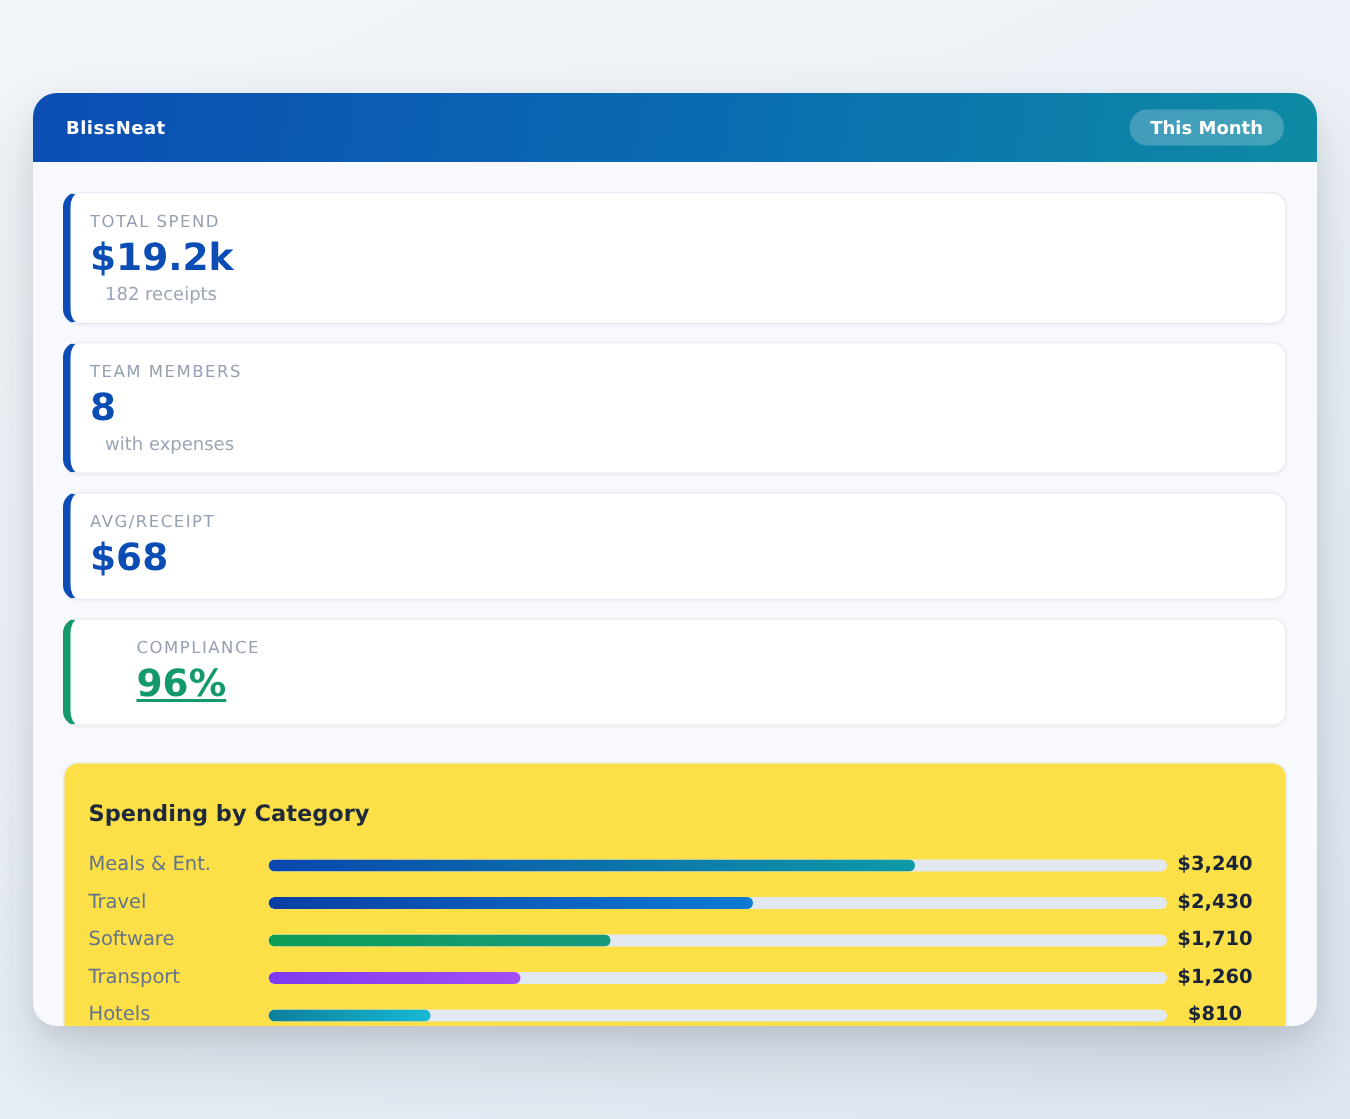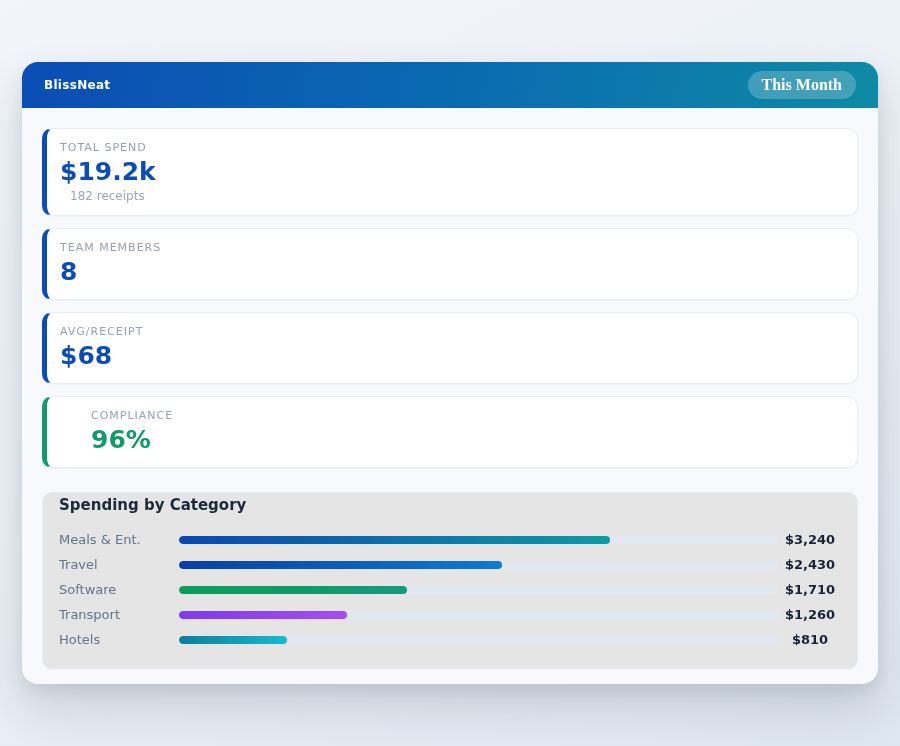--- a/index.html
+++ b/index.html
@@ -27,26 +27,25 @@
   }
   .app-title {
     color: #ffffff;
     font-size: 12px;
     font-weight: bold;
     letter-spacing: 0.3px;
   }
   .period-badge {
     background: rgba(255, 255, 255, 0.22);
     color: #ffffff;
-    font-size: 16px;
+    font-size: 12px;
     font-weight: bold;
     padding: 5px 14px;
     border-radius: 999px;
     cursor: pointer;
-    font-family: Liberation Serif, serif;
   }
   .app-body { padding: 20px; }
   .stat-card {
     background: #ffffff;
     border: 1px solid #e8edf4;
     border-left: 5px solid #0b4db4;
     border-radius: 10px;
     padding: 12px 16px 12px 13px;
     margin-bottom: 12px;
     box-shadow: 0 1px 2px rgba(15, 23, 42, 0.04);
@@ -65,24 +64,24 @@
     line-height: 1.2;
   }
   .stat-sub {
     font-size: 12px;
     color: #9aa5b6;
     margin-top: 2px;
     margin-left: 10px;
   }
   .category-card {
     margin-top: 24px;
-    background: #e5e5e5;
+    background: #fde047;
     border: 1px solid #e8edf4;
     border-radius: 10px;
-    padding: 3px 15px 16px 16px;
+    padding: 24px 15px 16px 16px;
     box-shadow: 0 1px 2px rgba(15, 23, 42, 0.04);
   }
   .section-title {
     font-size: 15px;
     font-weight: bold;
     color: #1e293b;
     margin-bottom: 13px;
   }
   .cat-row {
     display: grid;
@@ -122,28 +121,29 @@
   <main class="app-body">
     <section>
         <div class="stat-card" style="border-left-color: rgb(11, 77, 180);">
           <div class="stat-label">TOTAL SPEND</div>
           <div class="stat-value" style="color: rgb(11, 77, 180);">$19.2k</div>
           <div class="stat-sub">182 receipts</div>
         </div>
         <div class="stat-card" style="border-left-color: rgb(11, 77, 180);">
           <div class="stat-label">TEAM MEMBERS</div>
           <div class="stat-value" style="color: rgb(11, 77, 180);">8</div>
+          <div class="stat-sub">with expenses</div>
         </div>
         <div class="stat-card" style="border-left-color: rgb(11, 77, 180);">
           <div class="stat-label">AVG/RECEIPT</div>
           <div class="stat-value" style="color: rgb(11, 77, 180);">$68</div>
         </div>
         <div class="stat-card" style="border-left-color: rgb(19, 153, 106); padding-left: 44px;">
           <div class="stat-label">COMPLIANCE</div>
-          <div class="stat-value" style="color: rgb(19, 153, 106);">96%</div>
+          <div class="stat-value" style="color: rgb(19, 153, 106); text-decoration: underline;">96%</div>
         </div>
       </section>
     <section class="category-card">
       <h2 class="section-title">Spending by Category</h2>
       <div>
           <div class="cat-row">
             <div class="cat-label">Meals &amp; Ent.</div>
             <div class="cat-track">
               <div class="cat-fill" style="width: 72%; background: linear-gradient(90deg, rgb(10, 71, 174), rgb(14, 154, 166));"></div>
             </div>

